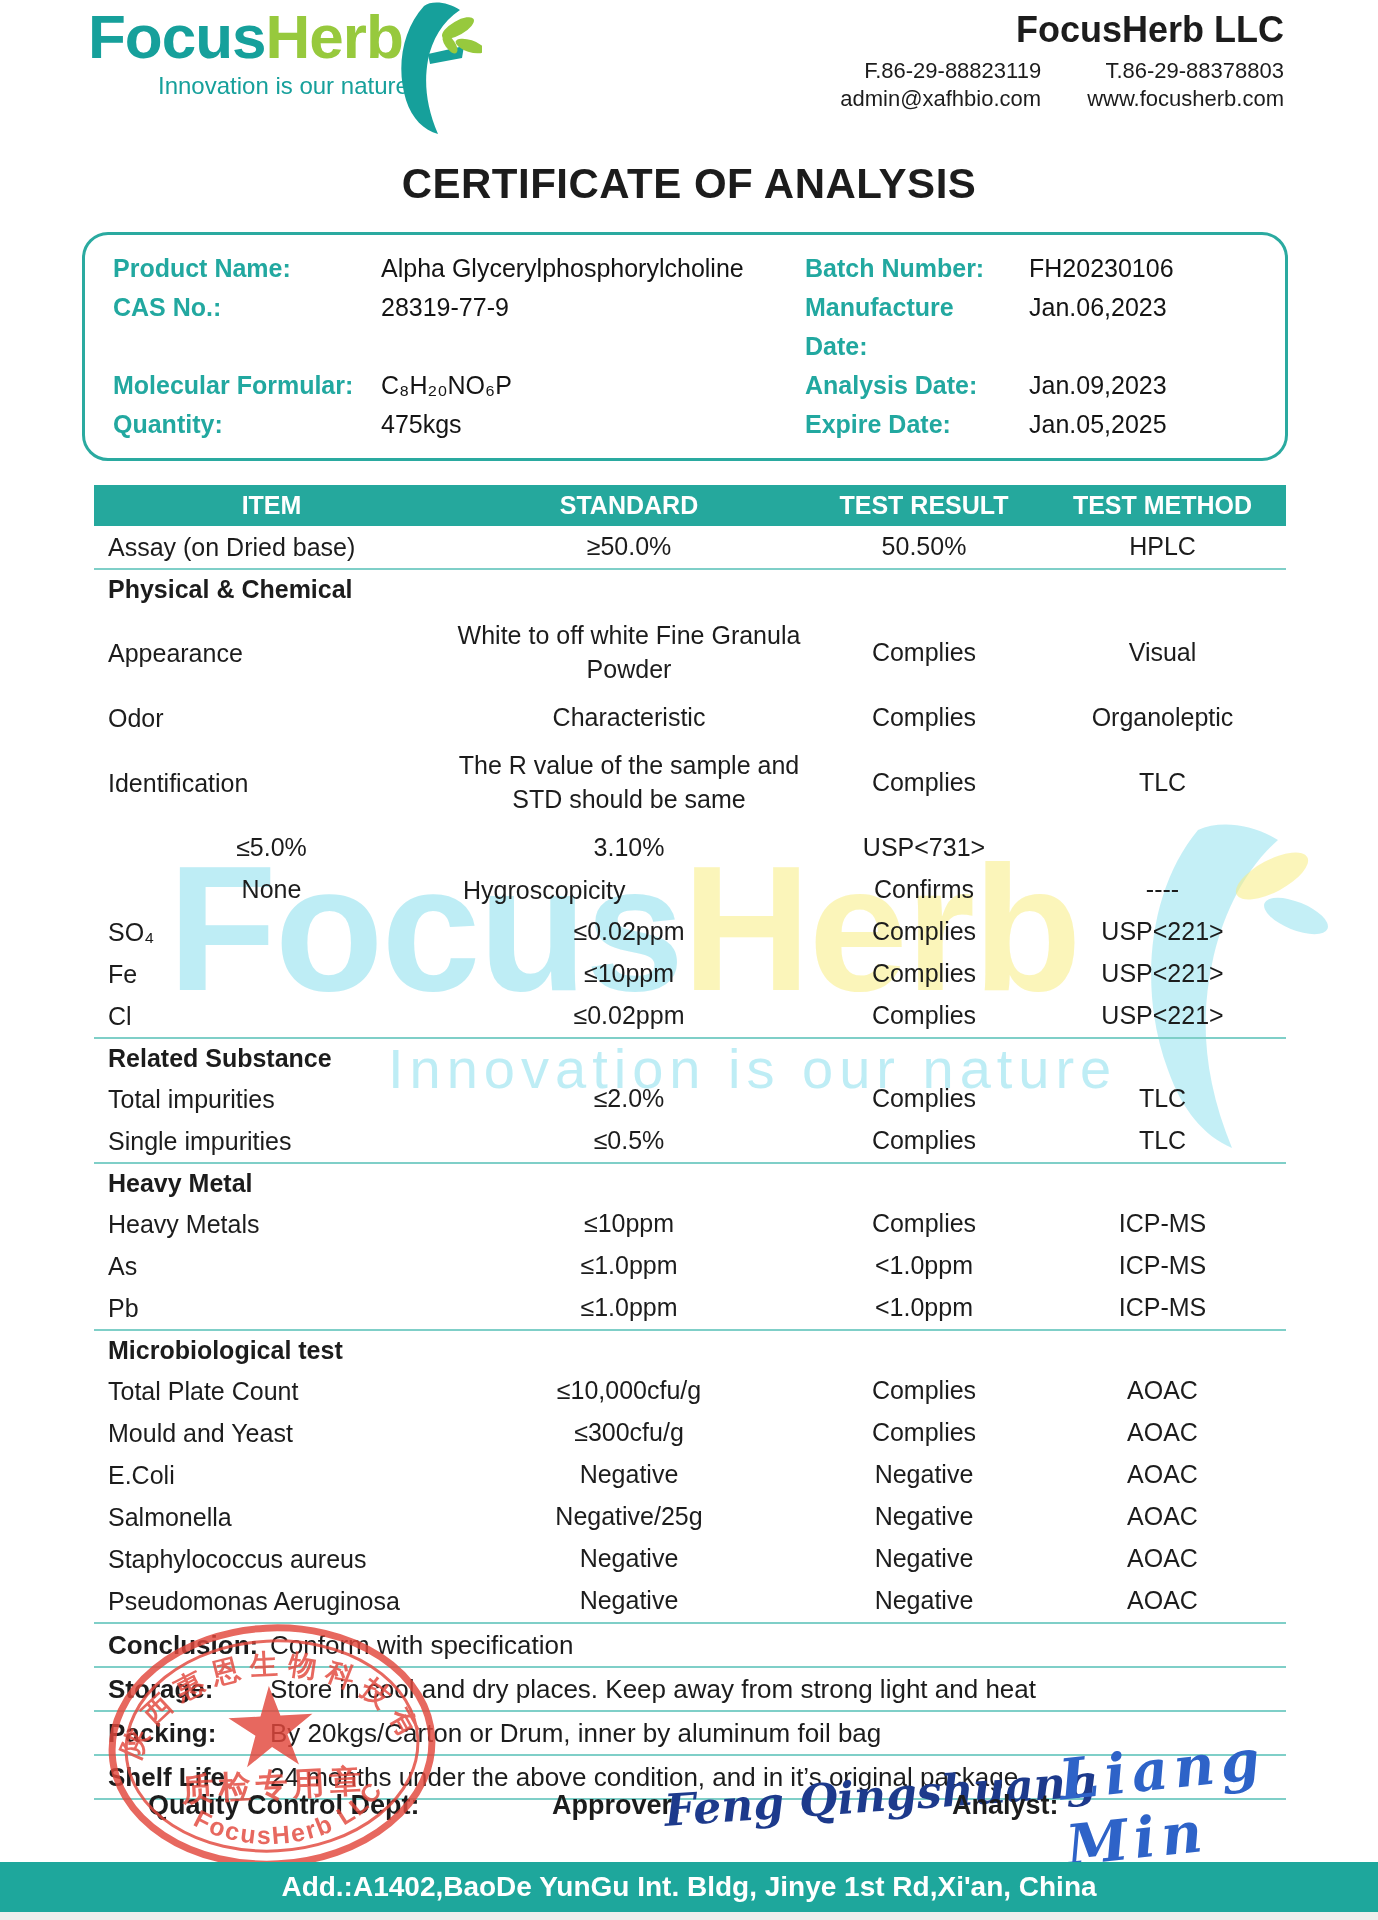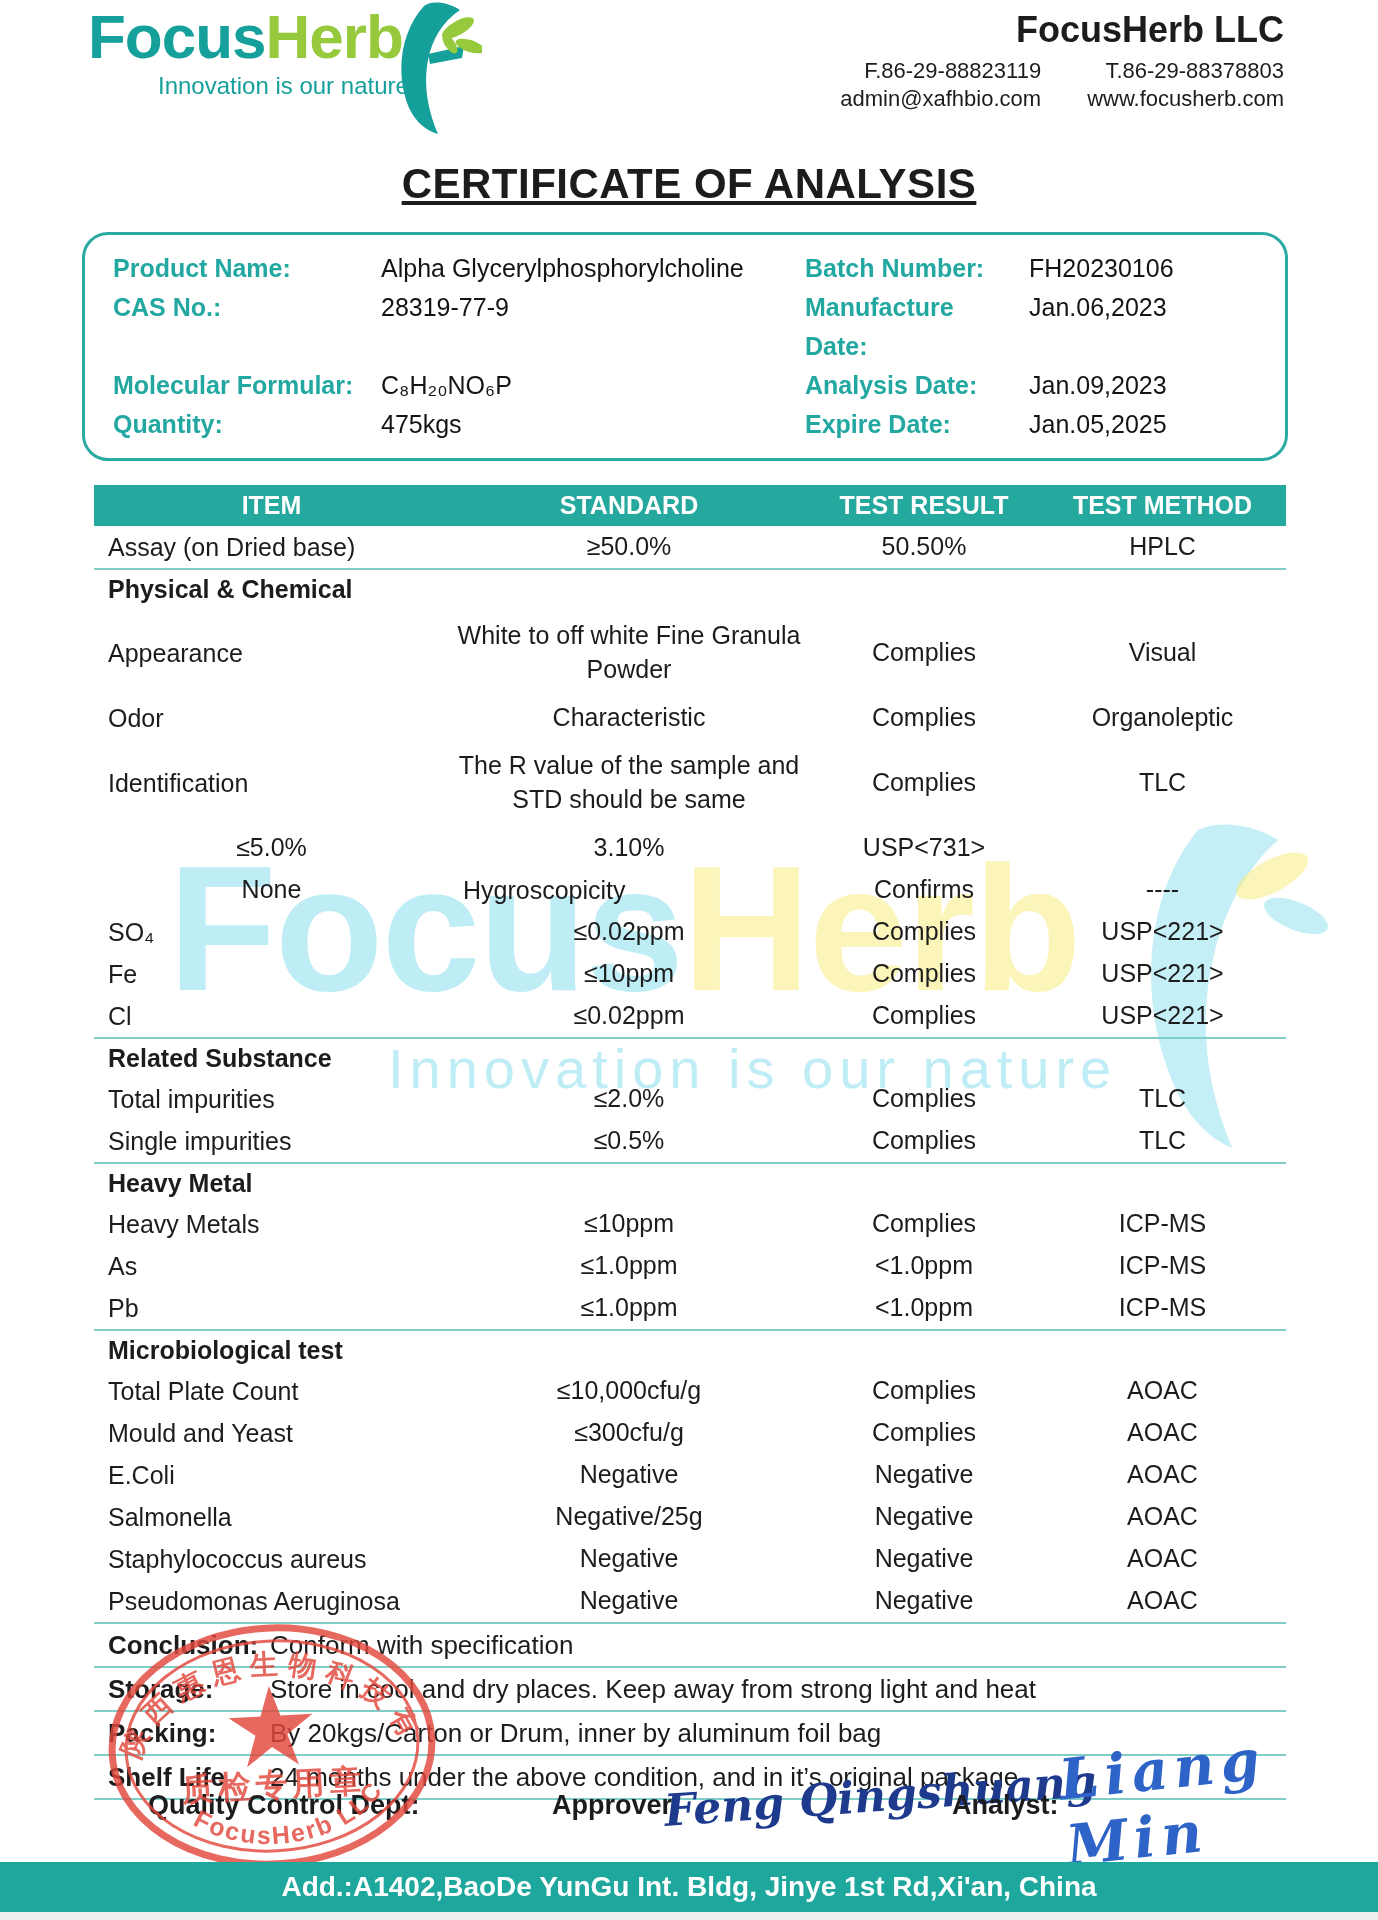--- a/index.html
+++ b/index.html
@@ -13,21 +13,21 @@
   .logo-word{font-size:62px;font-weight:bold;letter-spacing:-1px;line-height:1;}
   .logo-focus{color:#16a09b;}
   .logo-herb{color:#97c93d;}
   .logo-tag{color:#16a09b;font-size:24px;margin-top:4px;text-align:center;padding-left:70px;}
   .logo-mark{position:absolute;left:372px;top:2px;}
   .hdr-right{position:absolute;right:94px;top:10px;text-align:right;}
   .hdr-company{font-size:36px;font-weight:bold;line-height:1.1;}
   .hdr-contacts{display:grid;grid-template-columns:auto auto;column-gap:46px;row-gap:2px;margin-top:8px;justify-items:end;font-size:22px;font-weight:normal;}
 
   
-  .title{font-size:42px;font-weight:bold;text-align:center;margin-top:20px;letter-spacing:0.5px;text-decoration:underline;}
+  .title{font-size:42px;font-weight:bold;text-align:center;margin-top:20px;letter-spacing:0.5px;}
 
   
   .infobox{position:relative;margin:24px 90px 0 82px;border:3px solid #2aaaa0;border-radius:26px;padding:14px 10px 14px 28px;}
   .inforow{display:grid;grid-template-columns:262px 418px 218px 1fr;column-gap:6px;font-size:25px;line-height:39px;}
   .ilabel{color:#22a8a0;font-weight:bold;}
   .ival{color:#141414;}
 
   
   .tbl{margin:24px 92px 0 94px;font-size:25px;}
   .thead{display:grid;grid-template-columns:355px 360px 230px 247px;background:#25a89d;color:#ffffff;font-weight:bold;height:41px;align-items:center;}

